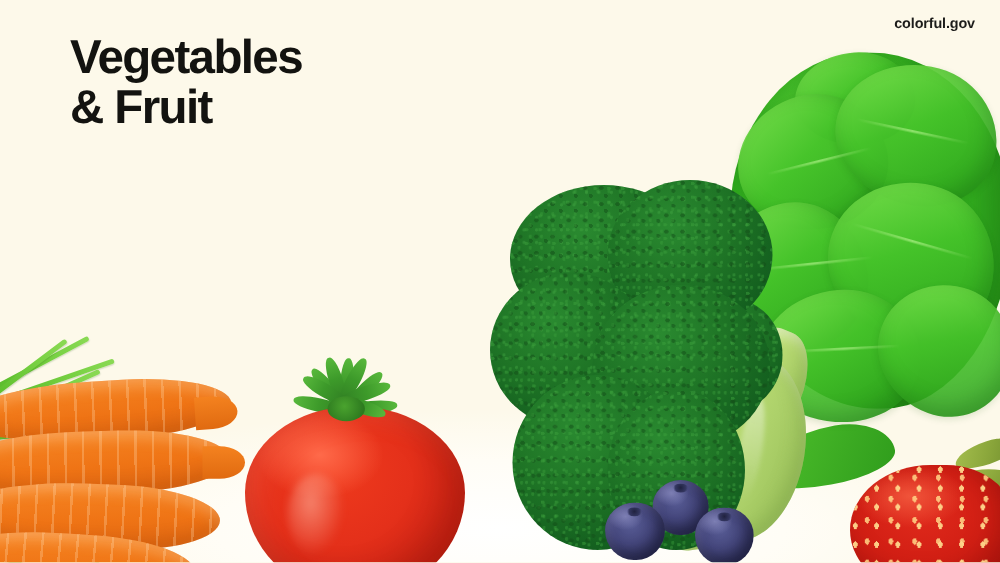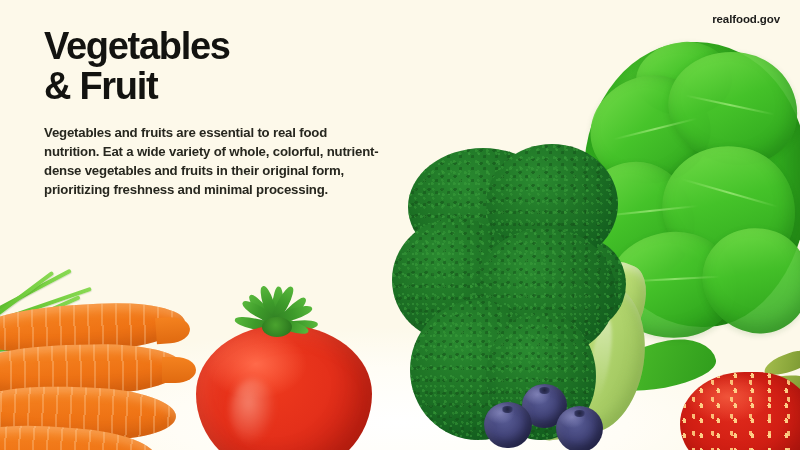--- a/index.html
+++ b/index.html
@@ -40,21 +40,21 @@
     top: 26px;
     width: 380px;
     z-index: 55;
   }
   #title {
     font-size: 38px;
     font-weight: bold;
     line-height: 1.06;
     letter-spacing: -1.3px;
     color: #131310;
-    margin: 0 0 16px 0;
+    margin: 0 0 16px 12px;
     white-space: pre-line;
   }
   #body-copy {
     font-size: 13.2px;
     font-weight: bold;
     line-height: 1.44;
     letter-spacing: -0.18px;
     color: #27271f;
     margin: 0 0 18px 0;
     width: 338px;
@@ -408,21 +408,20 @@
       <div class="carrot" id="carrot-a"></div>
       <div class="carrot" id="carrot-b"></div>
       <div class="carrot" id="carrot-c"></div>
       <div class="carrot" id="carrot-d"></div>
       <div class="carrot-tip" style="left:186px;top:36px;transform:rotate(-4deg);"></div>
       <div class="carrot-tip" style="left:192px;top:76px;transform:rotate(0deg);"></div>
     </div>
 
   </div>
 
-  <div id="brand">realfood.gov</div>
+  <div id="brand">colorful.gov</div>
 
   <div id="textblock">
     <h1 id="title">Vegetables
 &amp; Fruit</h1>
-    <p id="body-copy">Vegetables and fruits are essential to real food nutrition. Eat a wide variety of whole, colorful, nutrient-dense vegetables and fruits in their original form, prioritizing freshness and minimal processing.</p>
   </div>
 
 </div>
 
 </body></html>

